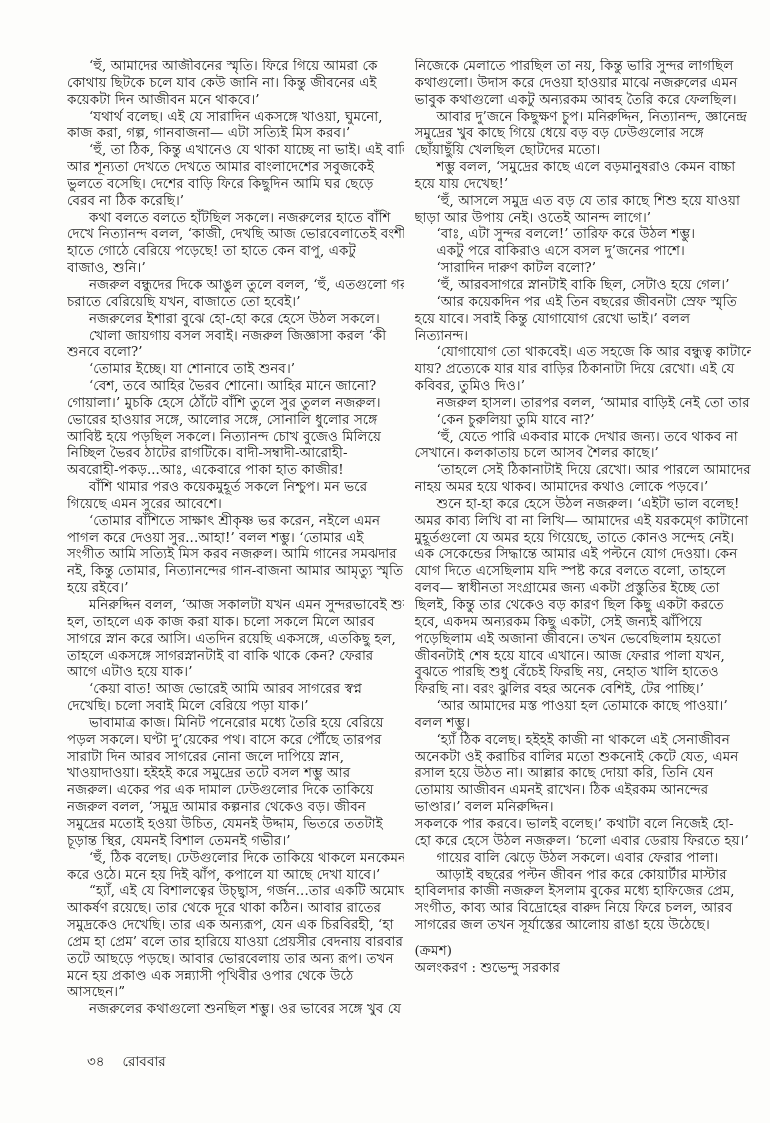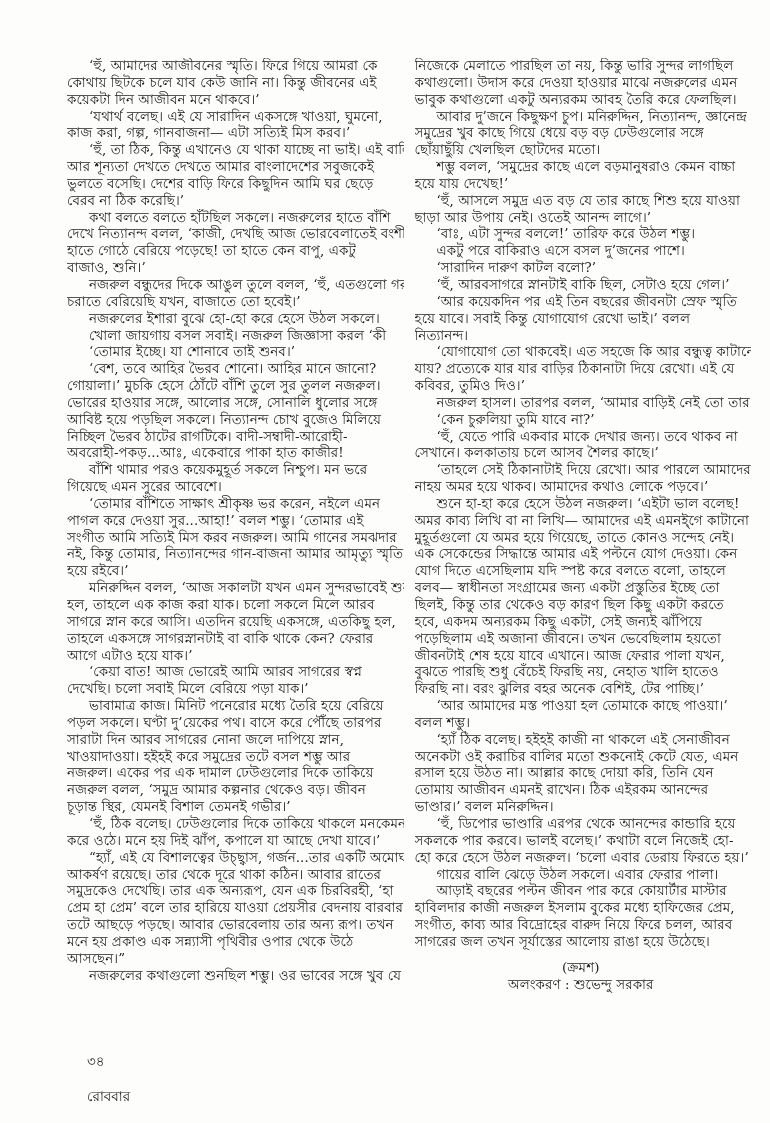--- a/index.html
+++ b/index.html
@@ -29,32 +29,31 @@
   }
   .line {
     font-size: 13.4px;
     line-height: 16.85px;
     height: 16.85px;
     white-space: nowrap;
     letter-spacing: 0.1px;
     color: #1c1c1c;
   }
   .line.indent { padding-left: 22px; }
-  .line.right { text-align: center; padding-right: 4px; }
+  .line.right { text-align: left; padding-right: 4px; }
   .line.gap { margin-top: 9px; }
   .footer {
     position: absolute;
     left: 75px; top: 1053px;
     font-size: 13.5px;
     line-height: 17px;
     display: flex;
     gap: 18px;
     align-items: baseline;
     color: #1c1c1c;
-    flex-direction: column;
   }
 </style>
 </head>
 <body>
 
 <div class="page">
   <div class="columns">
     <div class="col">
         <div class="line indent">‘হুঁ, আমাদের আজীবনের স্মৃতি। ফিরে গিয়ে আমরা কে</div>
         <div class="line">কোথায় ছিটকে চলে যাব কেউ জানি না। কিন্তু জীবনের এই</div>
@@ -66,20 +65,21 @@
         <div class="line">ভুলতে বসেছি। দেশের বাড়ি ফিরে কিছুদিন আমি ঘর ছেড়ে</div>
         <div class="line">বেরব না ঠিক করেছি।’</div>
         <div class="line indent">কথা বলতে বলতে হাঁটছিল সকলে। নজরুলের হাতে বাঁশি</div>
         <div class="line">দেখে নিত্যানন্দ বলল, ‘কাজী, দেখছি আজ ভোরবেলাতেই বংশী</div>
         <div class="line">হাতে গোঠে বেরিয়ে পড়েছে! তা হাতে কেন বাপু, একটু</div>
         <div class="line">বাজাও, শুনি।’</div>
         <div class="line indent">নজরুল বন্ধুদের দিকে আঙুল তুলে বলল, ‘হুঁ, এতগুলো গরু</div>
         <div class="line">চরাতে বেরিয়েছি যখন, বাজাতে তো হবেই।’</div>
         <div class="line indent">নজরুলের ইশারা বুঝে হো-হো করে হেসে উঠল সকলে।</div>
         <div class="line indent">খোলা জায়গায় বসল সবাই। নজরুল জিজ্ঞাসা করল ‘কী</div>
+        <div class="line">শুনবে বলো?’</div>
         <div class="line indent">‘তোমার ইচ্ছে। যা শোনাবে তাই শুনব।’</div>
         <div class="line indent">‘বেশ, তবে আহির ভৈরব শোনো। আহির মানে জানো?</div>
         <div class="line">গোয়ালা।’ মুচকি হেসে ঠোঁটে বাঁশি তুলে সুর তুলল নজরুল।</div>
         <div class="line">ভোরের হাওয়ার সঙ্গে, আলোর সঙ্গে, সোনালি ধুলোর সঙ্গে</div>
         <div class="line">আবিষ্ট হয়ে পড়ছিল সকলে। নিত্যানন্দ চোখ বুজেও মিলিয়ে</div>
         <div class="line">নিচ্ছিল ভৈরব ঠাটের রাগটিকে। বাদী-সম্বাদী-আরোহী-</div>
         <div class="line">অবরোহী-পকড়...আঃ, একেবারে পাকা হাত কাজীর!</div>
         <div class="line indent">বাঁশি থামার পরও কয়েকমুহূর্ত সকলে নিশ্চুপ। মন ভরে</div>
         <div class="line">গিয়েছে এমন সুরের আবেশে।</div>
         <div class="line indent">‘তোমার বাঁশিতে সাক্ষাৎ শ্রীকৃষ্ণ ভর করেন, নইলে এমন</div>
@@ -93,20 +93,21 @@
         <div class="line">তাহলে একসঙ্গে সাগরস্নানটাই বা বাকি থাকে কেন? ফেরার</div>
         <div class="line">আগে এটাও হয়ে যাক।’</div>
         <div class="line indent">‘কেয়া বাত! আজ ভোরেই আমি আরব সাগরের স্বপ্ন</div>
         <div class="line">দেখেছি। চলো সবাই মিলে বেরিয়ে পড়া যাক।’</div>
         <div class="line indent">ভাবামাত্র কাজ। মিনিট পনেরোর মধ্যে তৈরি হয়ে বেরিয়ে</div>
         <div class="line">পড়ল সকলে। ঘণ্টা দু’য়েকের পথ। বাসে করে পৌঁছে তারপর</div>
         <div class="line">সারাটা দিন আরব সাগরের নোনা জলে দাপিয়ে স্নান,</div>
         <div class="line">খাওয়াদাওয়া। হইহই করে সমুদ্রের তটে বসল শম্ভু আর</div>
         <div class="line">নজরুল। একের পর এক দামাল ঢেউগুলোর দিকে তাকিয়ে</div>
         <div class="line">নজরুল বলল, ‘সমুদ্র আমার কল্পনার থেকেও বড়। জীবন</div>
+        <div class="line">সমুদ্রের মতোই হওয়া উচিত, যেমনই উদ্দাম, ভিতরে ততটাই</div>
         <div class="line">চূড়ান্ত স্থির, যেমনই বিশাল তেমনই গভীর।’</div>
         <div class="line indent">‘হুঁ, ঠিক বলেছ। ঢেউগুলোর দিকে তাকিয়ে থাকলে মনকেমন</div>
         <div class="line">করে ওঠে। মনে হয় দিই ঝাঁপ, কপালে যা আছে দেখা যাবে।’</div>
         <div class="line indent">“হ্যাঁ, এই যে বিশালত্বের উচ্ছ্বাস, গর্জন...তার একটি অমোঘ</div>
         <div class="line">আকর্ষণ রয়েছে। তার থেকে দূরে থাকা কঠিন। আবার রাতের</div>
         <div class="line">সমুদ্রকেও দেখেছি। তার এক অন্যরূপ, যেন এক চিরবিরহী, ‘হা</div>
         <div class="line">প্রেম হা প্রেম’ বলে তার হারিয়ে যাওয়া প্রেয়সীর বেদনায় বারবার</div>
         <div class="line">তটে আছড়ে পড়ছে। আবার ভোরবেলায় তার অন্য রূপ। তখন</div>
         <div class="line">মনে হয় প্রকাণ্ড এক সন্ন্যাসী পৃথিবীর ওপার থেকে উঠে</div>
         <div class="line">আসছেন।”</div>
@@ -133,39 +134,38 @@
         <div class="line indent">‘যোগাযোগ তো থাকবেই। এত সহজে কি আর বন্ধুত্ব কাটানো</div>
         <div class="line">যায়? প্রত্যেকে যার যার বাড়ির ঠিকানাটা দিয়ে রেখো। এই যে</div>
         <div class="line">কবিবর, তুমিও দিও।’</div>
         <div class="line indent">নজরুল হাসল। তারপর বলল, ‘আমার বাড়িই নেই তো তার</div>
         <div class="line indent">‘কেন চুরুলিয়া তুমি যাবে না?’</div>
         <div class="line indent">‘হুঁ, যেতে পারি একবার মাকে দেখার জন্য। তবে থাকব না</div>
         <div class="line">সেখানে। কলকাতায় চলে আসব শৈলর কাছে।’</div>
         <div class="line indent">‘তাহলে সেই ঠিকানাটাই দিয়ে রেখো। আর পারলে আমাদের</div>
         <div class="line">নাহয় অমর হয়ে থাকব। আমাদের কথাও লোকে পড়বে।’</div>
         <div class="line indent">শুনে হা-হা করে হেসে উঠল নজরুল। ‘এইটা ভাল বলেছ!</div>
-        <div class="line">অমর কাব্য লিখি বা না লিখি— আমাদের এই এমনই্গে কাটানো</div>
+        <div class="line">অমর কাব্য লিখি বা না লিখি— আমাদের এই যরকম্গে কাটানো</div>
         <div class="line">মুহূর্তগুলো যে অমর হয়ে গিয়েছে, তাতে কোনও সন্দেহ নেই।</div>
         <div class="line">এক সেকেন্ডের সিদ্ধান্তে আমার এই পল্টনে যোগ দেওয়া। কেন</div>
         <div class="line">যোগ দিতে এসেছিলাম যদি স্পষ্ট করে বলতে বলো, তাহলে</div>
         <div class="line">বলব— স্বাধীনতা সংগ্রামের জন্য একটা প্রস্তুতির ইচ্ছে তো</div>
         <div class="line">ছিলই, কিন্তু তার থেকেও বড় কারণ ছিল কিছু একটা করতে</div>
         <div class="line">হবে, একদম অন্যরকম কিছু একটা, সেই জন্যই ঝাঁপিয়ে</div>
         <div class="line">পড়েছিলাম এই অজানা জীবনে। তখন ভেবেছিলাম হয়তো</div>
         <div class="line">জীবনটাই শেষ হয়ে যাবে এখানে। আজ ফেরার পালা যখন,</div>
         <div class="line">বুঝতে পারছি শুধু বেঁচেই ফিরছি নয়, নেহাত খালি হাতেও</div>
         <div class="line">ফিরছি না। বরং ঝুলির বহর অনেক বেশিই, টের পাচ্ছি।’</div>
         <div class="line indent">‘আর আমাদের মস্ত পাওয়া হল তোমাকে কাছে পাওয়া।’</div>
         <div class="line">বলল শম্ভু।</div>
         <div class="line indent">‘হ্যাঁ ঠিক বলেছ। হইহই কাজী না থাকলে এই সেনাজীবন</div>
         <div class="line">অনেকটা ওই করাচির বালির মতো শুকনোই কেটে যেত, এমন</div>
         <div class="line">রসাল হয়ে উঠত না। আল্লার কাছে দোয়া করি, তিনি যেন</div>
         <div class="line">তোমায় আজীবন এমনই রাখেন। ঠিক এইরকম আনন্দের</div>
         <div class="line">ভাণ্ডার।’ বলল মনিরুদ্দিন।</div>
-        <div class="line indent">‘হুঁ, ডিপোর ভাণ্ডারি এরপর থেকে আনন্দের কান্ডারি হয়ে</div>
         <div class="line">সকলকে পার করবে। ভালই বলেছ।’ কথাটা বলে নিজেই হো-</div>
         <div class="line">হো করে হেসে উঠল নজরুল। ‘চলো এবার ডেরায় ফিরতে হয়।’</div>
         <div class="line indent">গায়ের বালি ঝেড়ে উঠল সকলে। এবার ফেরার পালা।</div>
         <div class="line indent">আড়াই বছরের পল্টন জীবন পার করে কোয়ার্টার মাস্টার</div>
         <div class="line">হাবিলদার কাজী নজরুল ইসলাম বুকের মধ্যে হাফিজের প্রেম,</div>
         <div class="line">সংগীত, কাব্য আর বিদ্রোহের বারুদ নিয়ে ফিরে চলল, আরব</div>
         <div class="line">সাগরের জল তখন সূর্যাস্তের আলোয় রাঙা হয়ে উঠেছে।</div>
         <div class="line right gap">(ক্রমশ)</div>
         <div class="line right">অলংকরণ : শুভেন্দু সরকার</div>
       </div>

